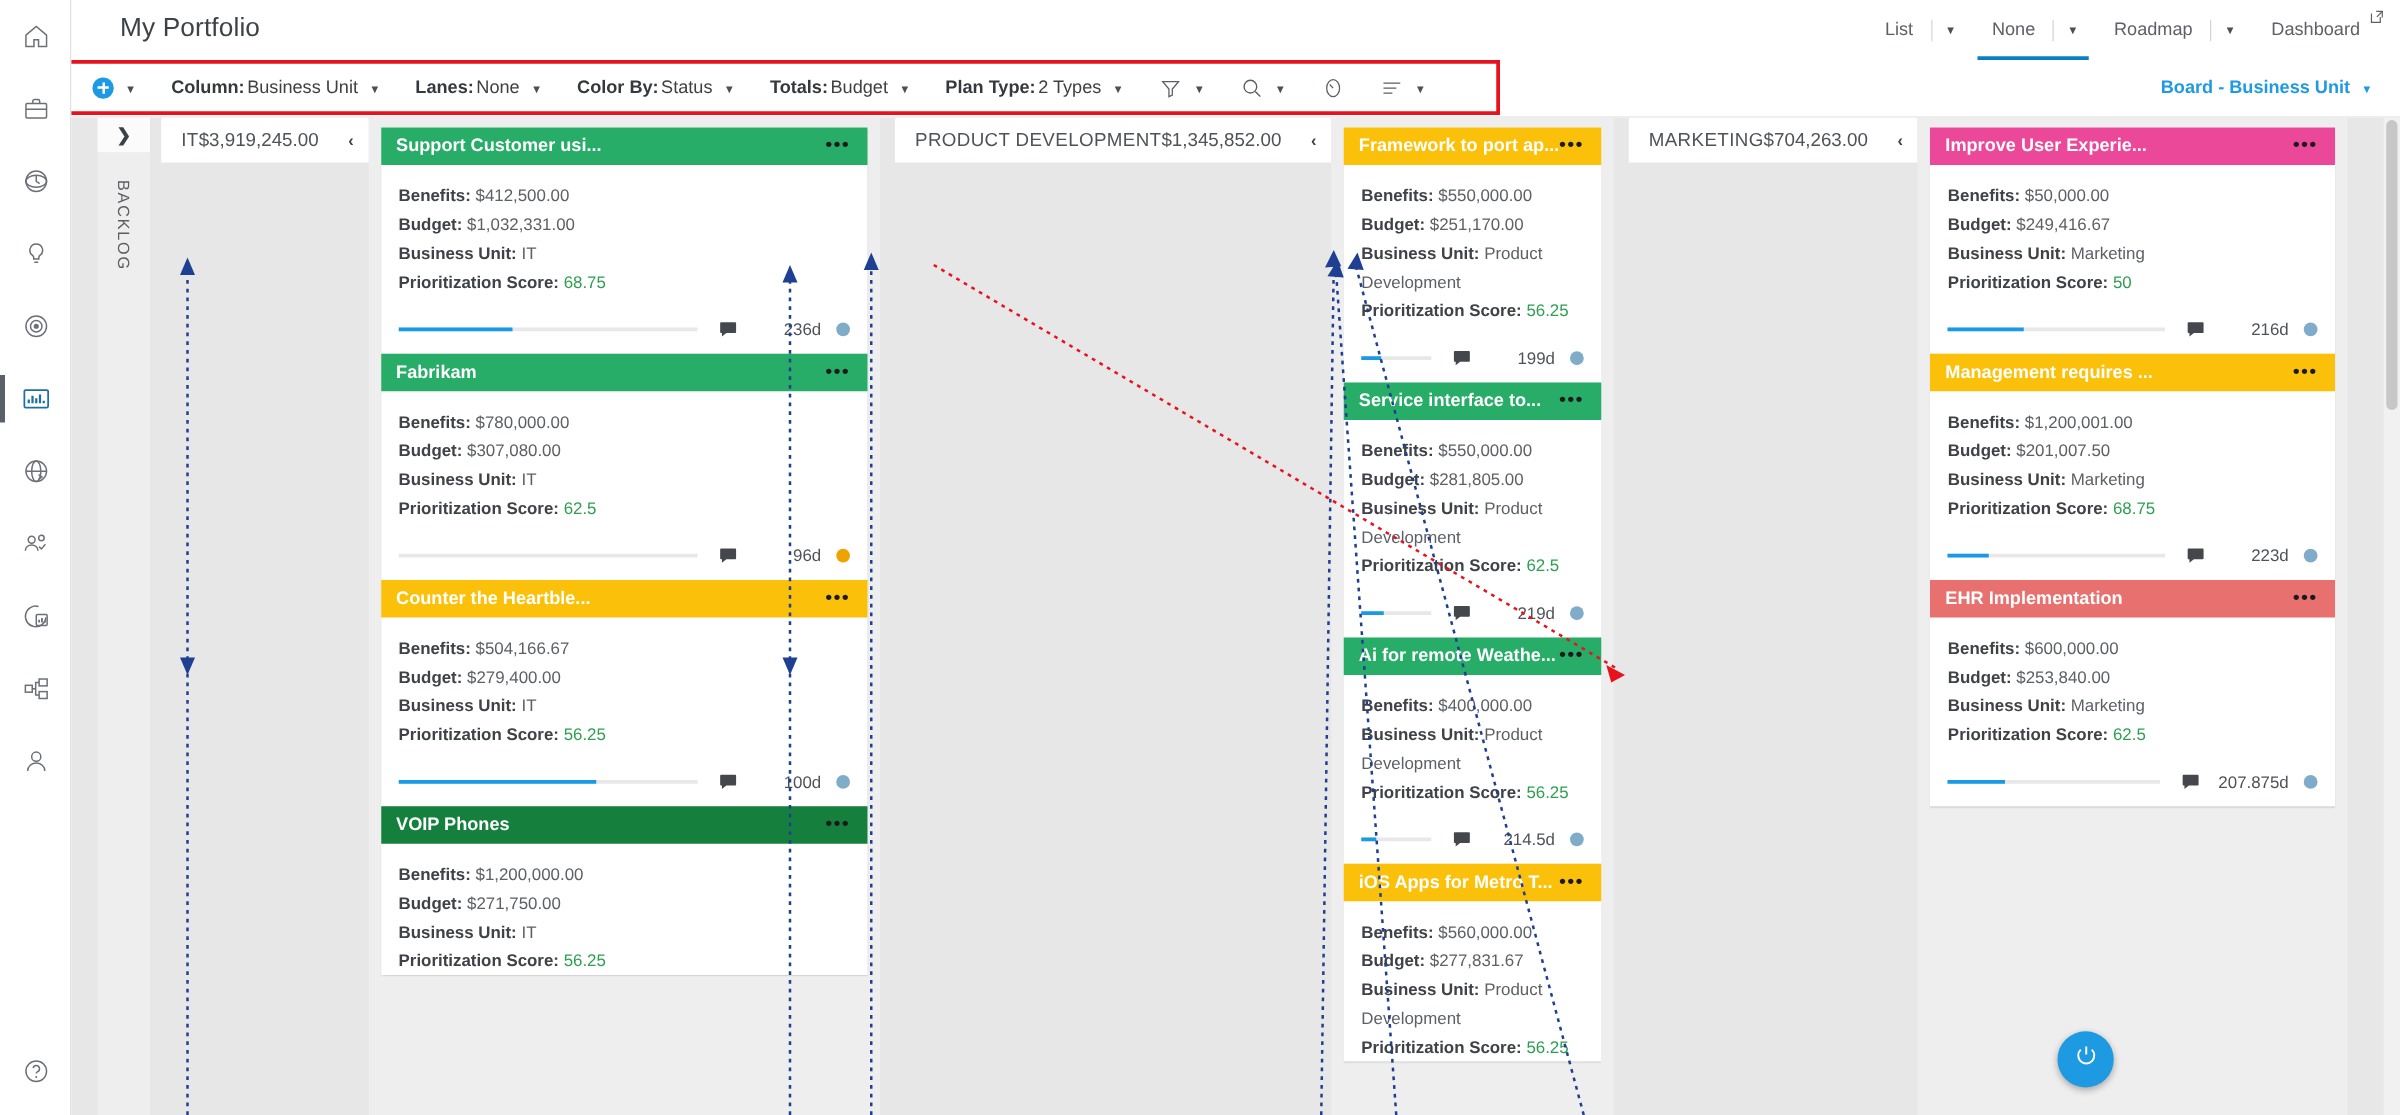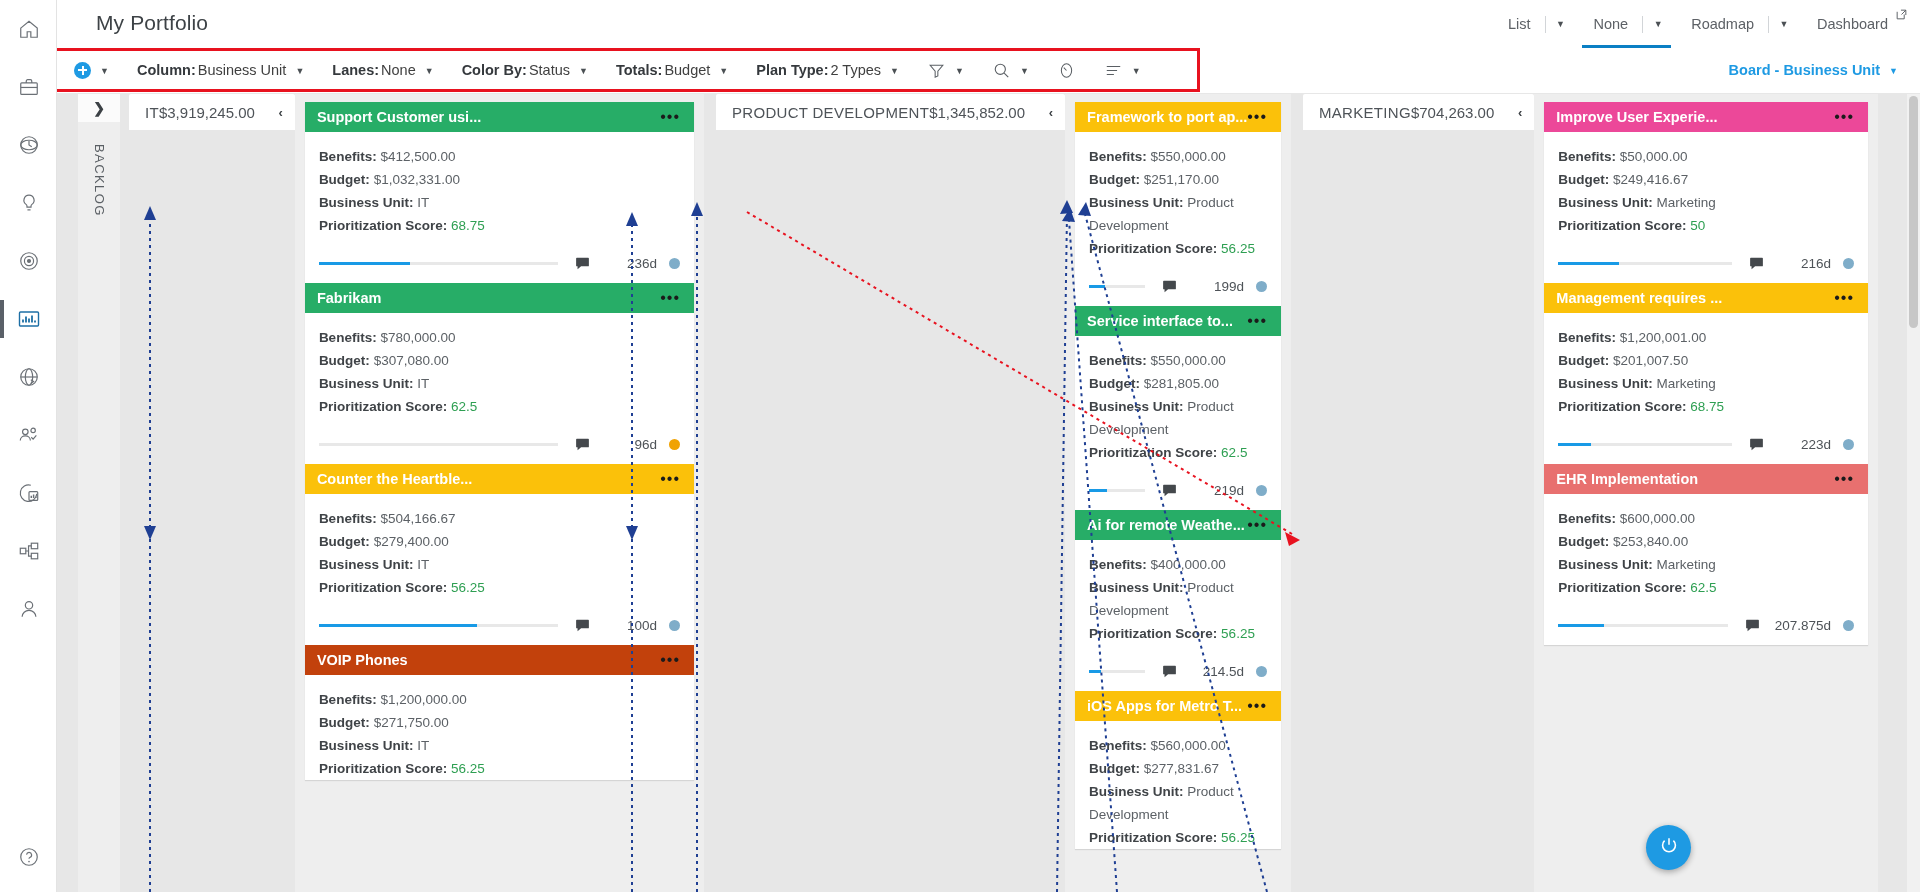--- a/index.html
+++ b/index.html
@@ -521,21 +521,21 @@
                   <span class="prog-fill" style="width:66%;background:#189ae6"></span>
                 </span>
                 <span class="comment-icon"><svg width="17" height="17" viewBox="0 0 24 24" fill="#44484c">
                     <path d="M4 4h16a1 1 0 0 1 1 1v10a1 1 0 0 1-1 1H10l-5 4v-4H4a1 1 0 0 1-1-1V5a1 1 0 0 1 1-1Z"></path>
                   </svg></span>
                 <span class="days">100d</span>
                 <span class="status-dot" style="background:#7fadc9"></span>
               </div>
             </div>
             <div class="card">
-              <div class="card-head" style="background:#c2410c">
+              <div class="card-head" style="background:#15803d">
                 <span class="card-title">VOIP Phones</span>
                 <span class="card-menu">•••</span>
               </div>
               <div class="card-body">
                 <div class="card-row"><span class="lbl">Benefits:</span> <span>$1,200,000.00</span></div>
                 <div class="card-row"><span class="lbl">Budget:</span> <span>$271,750.00</span></div>
                 <div class="card-row"><span class="lbl">Business Unit:</span> <span>IT</span></div>
                 <div class="card-row"><span class="lbl">Prioritization Score:</span> <span class="score">56.25</span></div>
               </div>
             </div>

